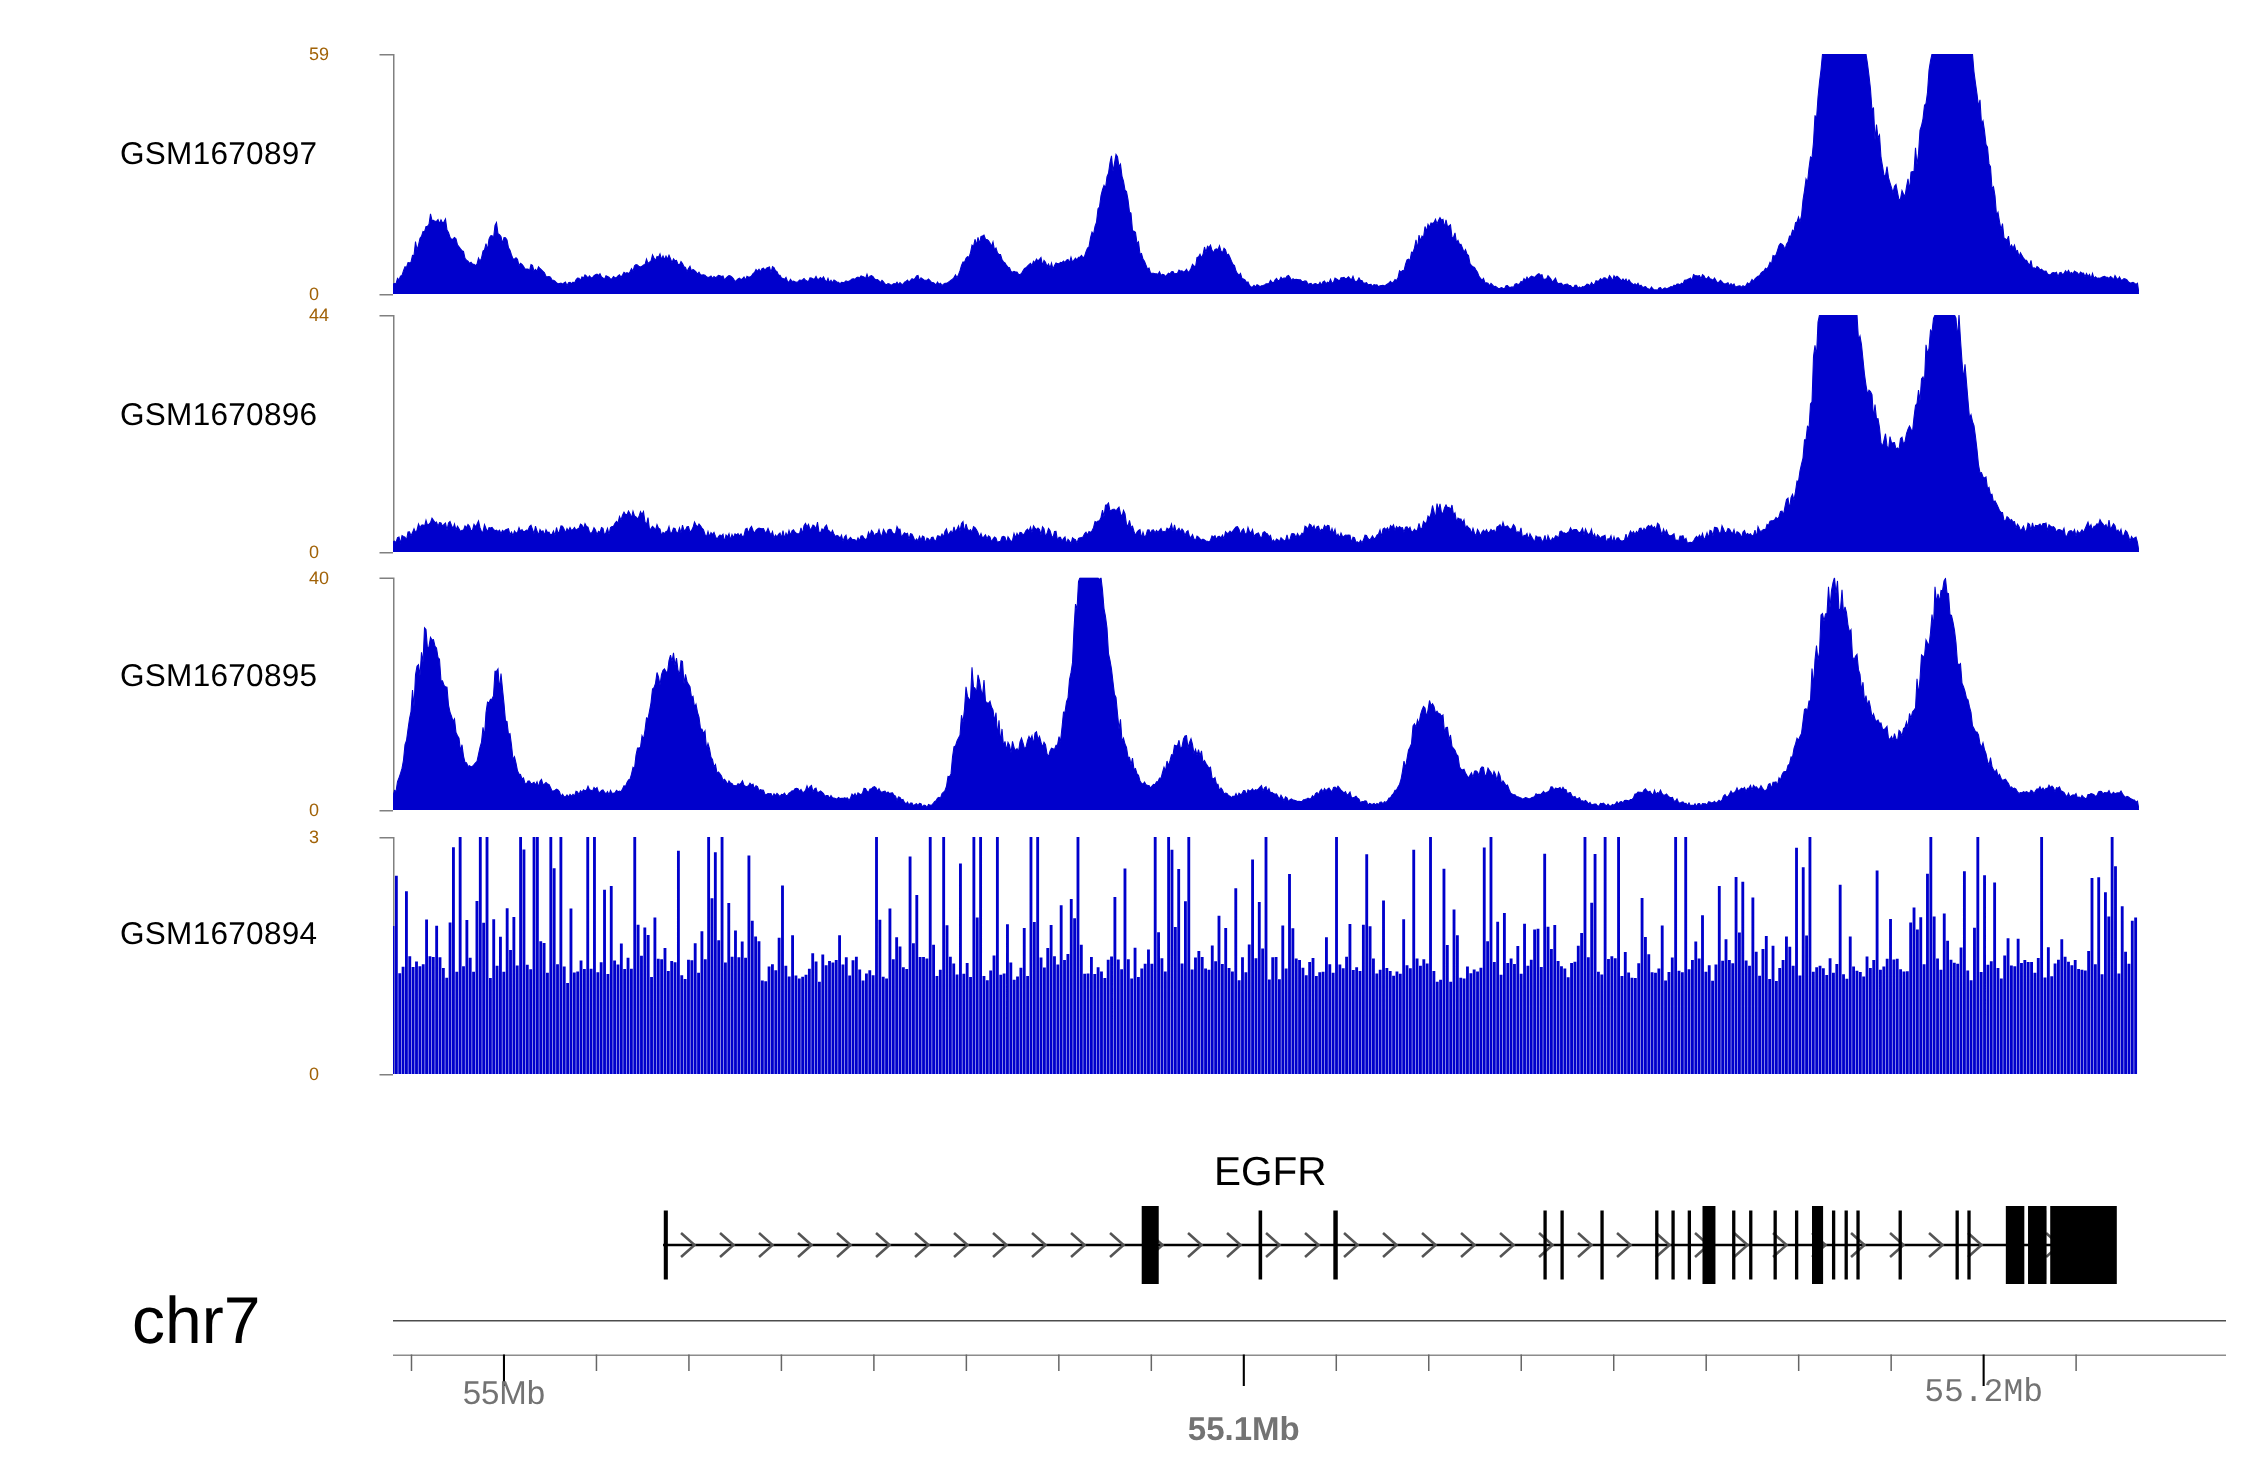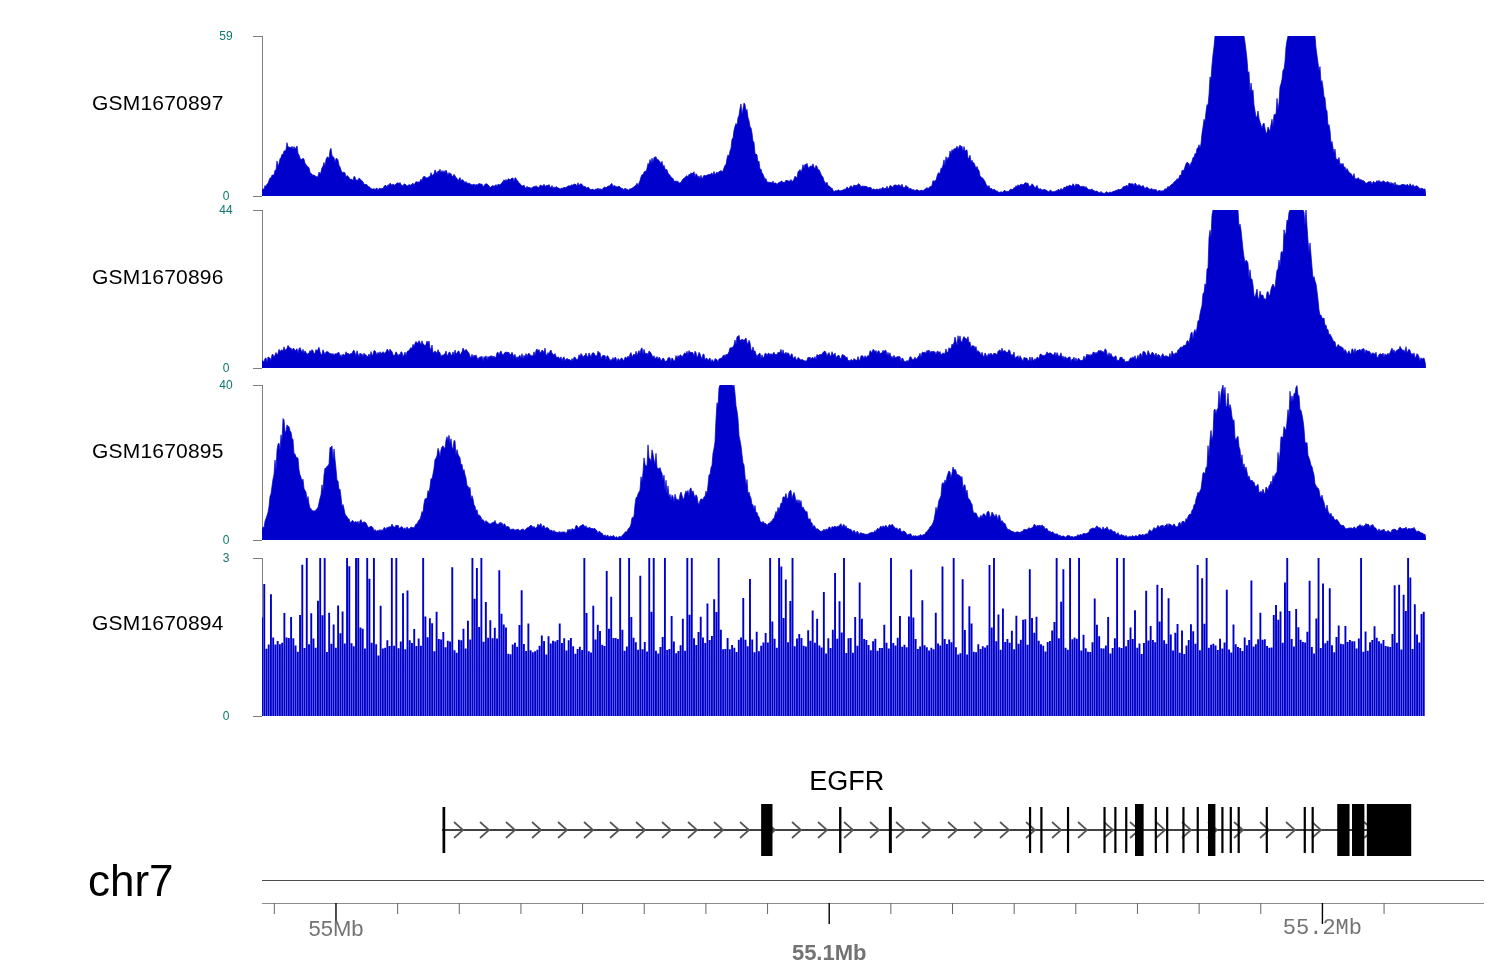--- a/index.html
+++ b/index.html
@@ -1,22 +1,22 @@
 <!DOCTYPE html>
 <html><head>
 <meta charset="utf-8">
 <style>
   html,body{margin:0;padding:0;background:#ffffff;}
   body{width:1500px;height:980px;position:relative;overflow:hidden;
        font-family:"Liberation Sans","DejaVu Sans",sans-serif;color:#000;}
   .browser{position:absolute;left:0;top:0;width:1500px;height:980px;}
-  .track-label{position:absolute;left:92px;font-size:21px;color:#000;
+  .track-label{position:absolute;left:80px;font-size:21px;color:#000;
                white-space:nowrap;letter-spacing:0.2px;}
-  .axis-max,.axis-min{position:absolute;font-size:12px;color:#0f766e;
-               text-align:center;width:40px;line-height:1;}
+  .axis-max,.axis-min{position:absolute;font-size:12px;color:#a16207;
+               text-align:left;width:40px;line-height:1;}
   .plot{position:absolute;left:262px;top:0;width:1164px;overflow:hidden;}
   .plot svg{display:block;}
   .axis-line{position:absolute;left:262px;width:1px;background:#808080;}
   .axis-tick-top{position:absolute;width:9px;height:1px;background:#808080;}
 
   
   .gene-track{position:absolute;left:0;top:760px;width:1340px;height:120px;}
   .gene-name{position:absolute;font-size:27px;color:#000;white-space:nowrap;}
   .gene-svg{position:absolute;left:0;top:0;}
 

